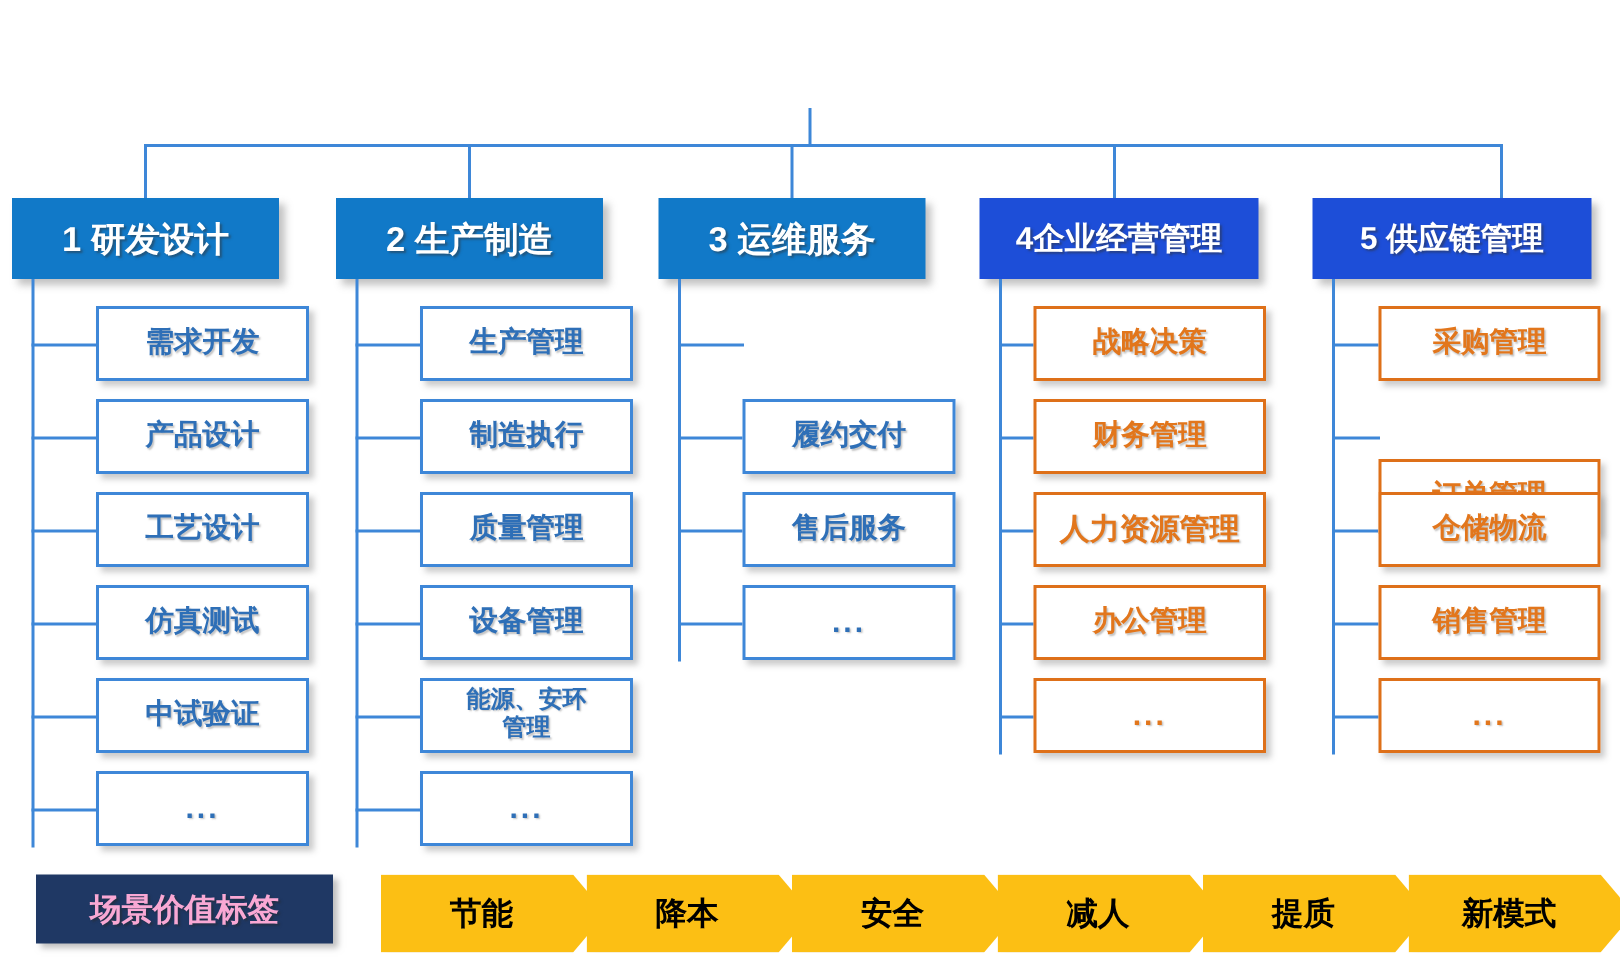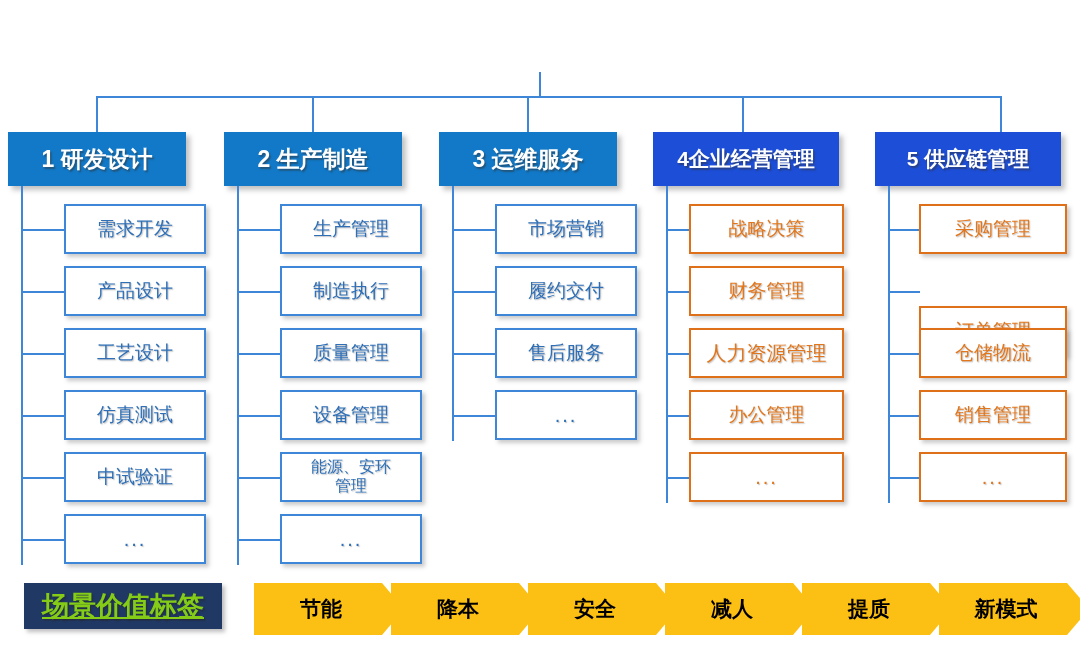--- a/index.html
+++ b/index.html
@@ -78,21 +78,21 @@
     box-sizing: border-box;
     display: flex;
     align-items: center;
     justify-content: center;
     box-shadow: 3px 3px 4px rgba(140,140,140,0.45);
     text-align: center;
   }
   .item-box .txt {
     color: #2E6FB7;
     font-size: 19px;
-    font-weight: normal;
+    font-weight: bold;
     line-height: 1.05;
     text-shadow: 1px 1px 1.2px rgba(120,120,120,0.45);
   }
   .item-box.orange { border-color: #DE7019; }
   .item-box.orange .txt { color: #E2761C; }
   .item-box .txt.two-line { font-size: 16px; line-height: 1.18; }
   .item-box .txt.dots { font-size: 20px; letter-spacing: 2px; }
 
   
   .tag-label {
@@ -101,25 +101,24 @@
     top: 583px;
     width: 198px;
     height: 46px;
     background: #1F3864;
     display: flex;
     align-items: center;
     justify-content: center;
     box-shadow: 3px 3px 4px rgba(130,130,130,0.5);
   }
   .tag-label .txt {
-    color: #84cc16;
-    font-size: 27px;
+    color: #f9a8d4;
+    font-size: 21px;
     font-weight: bold;
     text-shadow: 1.5px 1.5px 1.5px rgba(40,40,40,0.5);
-    text-decoration: underline;
   }
   .chev {
     position: absolute;
     top: 583px;
     height: 52px;
     background: #FCBF14;
     display: flex;
     align-items: center;
     justify-content: center;
     clip-path: polygon(0 0, calc(100% - 22px) 0, 100% 50%, calc(100% - 22px) 100%, 0 100%);
@@ -211,23 +210,20 @@
 
   <div class="col-head blue" style="left:439px; top:132px; width:178px;">
     <span class="txt">3 运维服务</span>
   </div>
   <div class="conn conn-v" style="left:452px; top:186px; height:255px;"></div>
   <div class="conn conn-h" style="left:452px; top:229px; width:44px;"></div>
   <div class="conn conn-h" style="left:452px; top:291px; width:44px;"></div>
   <div class="conn conn-h" style="left:452px; top:353px; width:44px;"></div>
   <div class="conn conn-h" style="left:452px; top:415px; width:44px;"></div>
 
-  <div class="item-box" style="left:495px; top:204px; width:142px;">
-    <span class="txt">市场营销</span>
-  </div>
   <div class="item-box" style="left:495px; top:266px; width:142px;">
     <span class="txt">履约交付</span>
   </div>
   <div class="item-box" style="left:495px; top:328px; width:142px;">
     <span class="txt">售后服务</span>
   </div>
   <div class="item-box" style="left:495px; top:390px; width:142px;">
     <span class="txt dots">...</span>
   </div>
 

